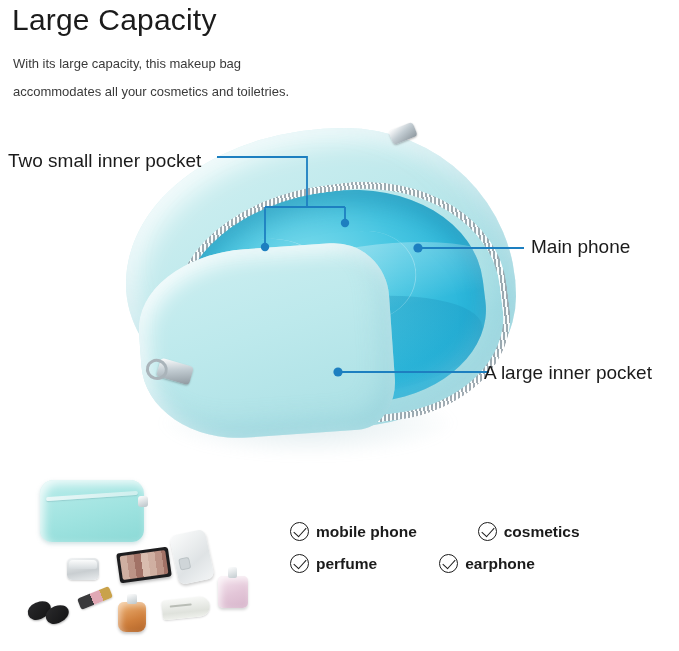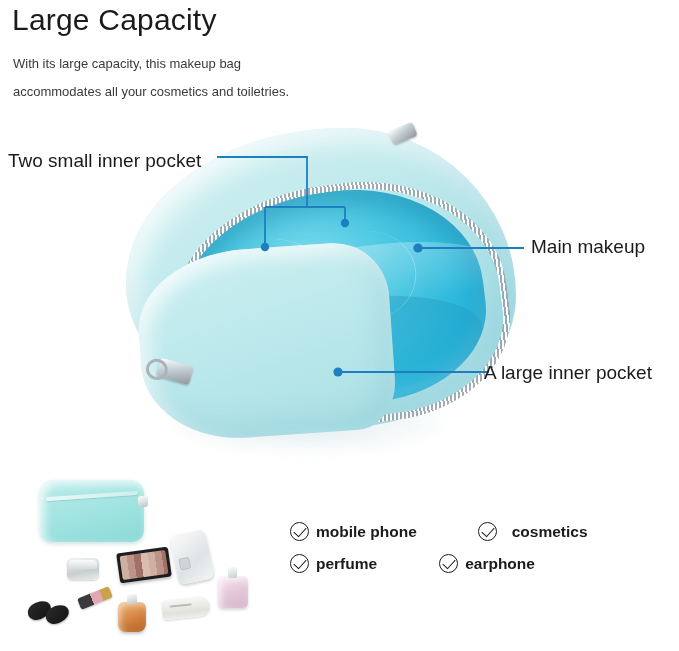--- a/index.html
+++ b/index.html
@@ -262,42 +262,42 @@
     <circle cx="345" cy="223" r="4.2" fill="#1d7fc0"></circle>
 
     <line x1="418" y1="248" x2="524" y2="248" stroke="#1d7fc0" stroke-width="1.8"></line>
     <circle cx="418" cy="248" r="4.6" fill="#1d7fc0"></circle>
 
     <line x1="338" y1="372" x2="489" y2="372" stroke="#1d7fc0" stroke-width="1.8"></line>
     <circle cx="338" cy="372" r="4.6" fill="#1d7fc0"></circle>
   </svg>
 
   <div class="label lbl-two">Two small inner pocket</div>
-  <div class="label lbl-main">Main makeup</div>
+  <div class="label lbl-main">Main phone</div>
   <div class="label lbl-large">A large inner pocket</div>
 
   <div class="flatlay">
     <div class="fl-bag"></div>
     <div class="obj compact"></div>
     <div class="obj palette"></div>
     <div class="obj phone"></div>
     <div class="obj lipstick"></div>
     <div class="obj sunglasses"></div>
     <div class="obj perfume-amber"></div>
     <div class="obj tube"></div>
     <div class="obj perfume-pink"></div>
   </div>
 
   <div class="checklist">
     <div class="check-row r1">
       <div class="check-item">
         <span class="check-icon"></span>
         <span class="check-text">mobile phone</span>
       </div>
-      <div class="check-item" style="margin-left:35px;gap:8px;">
+      <div class="check-item" style="margin-left:35px;">
         <span class="check-icon"></span>
         <span class="check-text">cosmetics</span>
       </div>
     </div>
     <div class="check-row r2">
       <div class="check-item">
         <span class="check-icon"></span>
         <span class="check-text">perfume</span>
       </div>
       <div class="check-item" style="margin-left:8px;">

